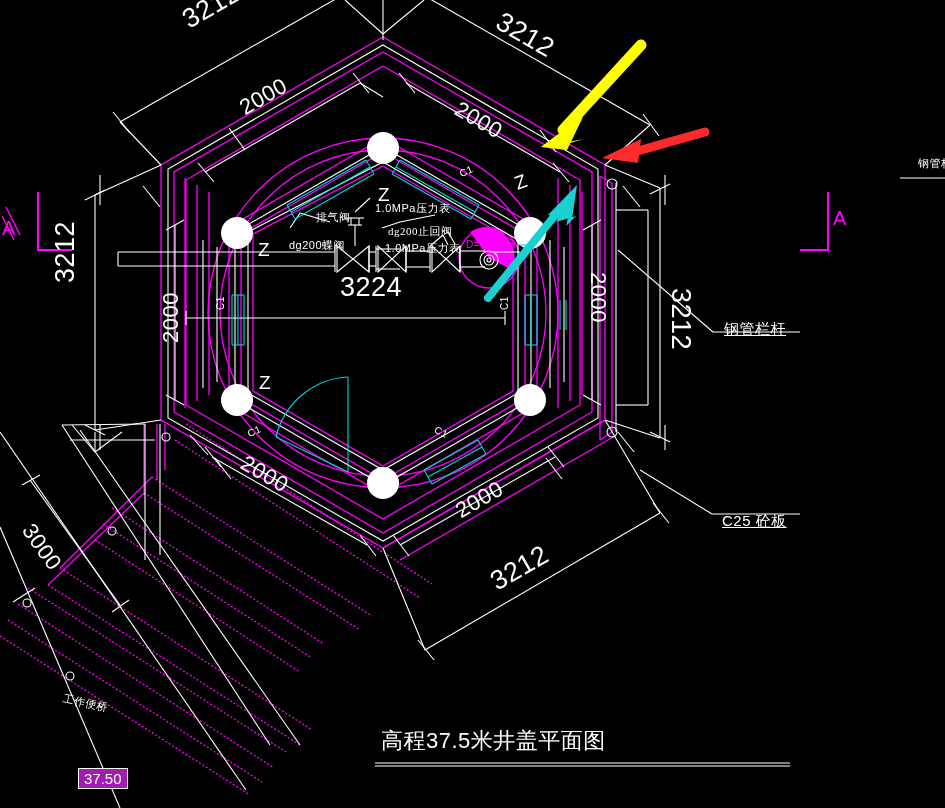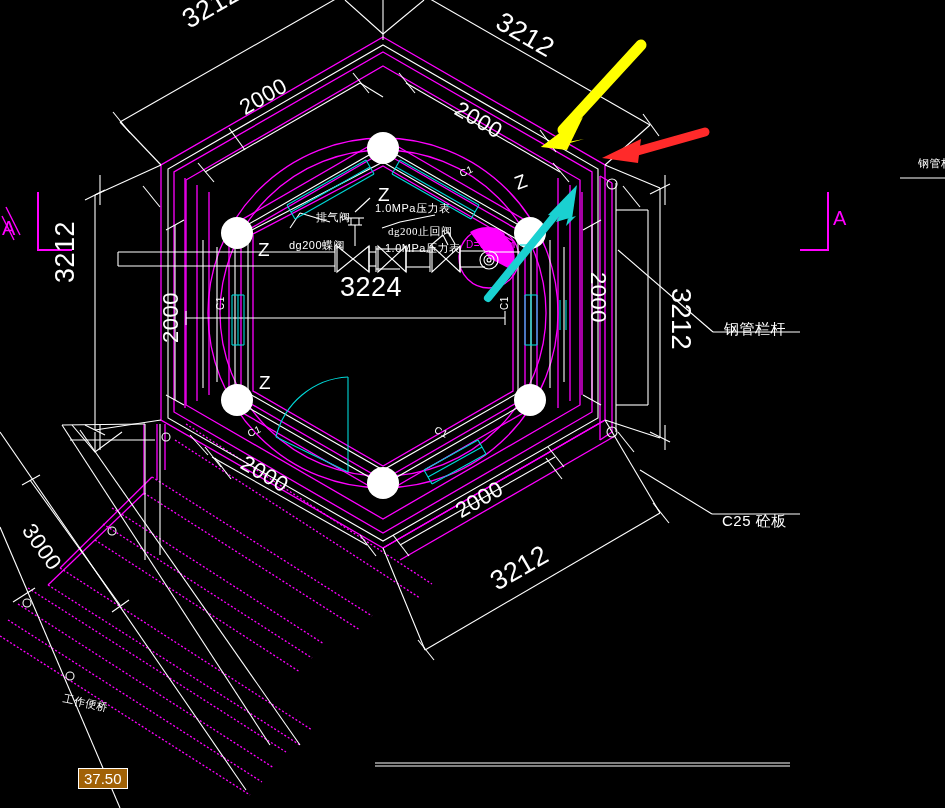--- a/index.html
+++ b/index.html
@@ -4,28 +4,28 @@
 <title>CAD Plan</title>
 <style>
   html,body{margin:0;padding:0;background:#000;}
   body{width:945px;height:808px;overflow:hidden;font-family:"Liberation Sans",sans-serif;}
   #stage{position:relative;width:945px;height:808px;background:#000;overflow:hidden;}
   svg.layer{position:absolute;left:0;top:0;width:945px;height:808px;}
   .txt{position:absolute;color:#fff;font-family:"Liberation Sans",sans-serif;white-space:nowrap;
        letter-spacing:0.5px;line-height:1;}
   .dim{font-size:27px;color:#fff;}
   .dim-sm{font-size:22px;}
-  .cn{font-size:15px;}
+  .cn{font-size:15px;text-decoration:underline;}
   .cn-sm{font-size:11px;}
   .zmark{font-size:19px;}
   .cmark{font-size:10px;}
   .title{font-size:22px;}
   .mag{color:#ff00ff;}
   .elevbox{position:absolute;border:1px solid #fff;color:#fff;font-size:15px;
-           padding:1px 5px;background:#a16207;}
+           padding:1px 5px;background:#a21caf;}
 </style>
 </head>
 <body>
 
 <div id="stage">
 
 <svg class="layer" viewBox="0 0 945 808">
   <g fill="none" stroke="#ff00ff" stroke-width="1.3">
 
     <polygon points="383,37 605,165 605,420 383,548 161,420 161,165"></polygon>
@@ -412,14 +412,15 @@
 <div class="txt cmark" style="left:216px;top:310px;transform:rotate(-90deg);transform-origin:left top;">C1</div>
 <div class="txt cmark" style="left:500px;top:310px;transform:rotate(-90deg);transform-origin:left top;">C1</div>
 <div class="txt cmark" style="left:437px;top:425px;transform:rotate(25deg);transform-origin:left top;">C1</div>
 <div class="txt cmark" style="left:246px;top:430px;transform:rotate(-25deg);transform-origin:left top;">C1</div>
 
 <div class="txt mag" style="left:2px;top:218px;font-size:20px;">A</div>
 <div class="txt mag" style="left:833px;top:208px;font-size:20px;">A</div>
 
 <div class="elevbox" style="left:78px;top:768px;">37.50</div>
 
+<div class="txt title" style="left:381px;top:730px;">高程37.5米井盖平面图</div>
 
 </div>
 
 </body></html>

